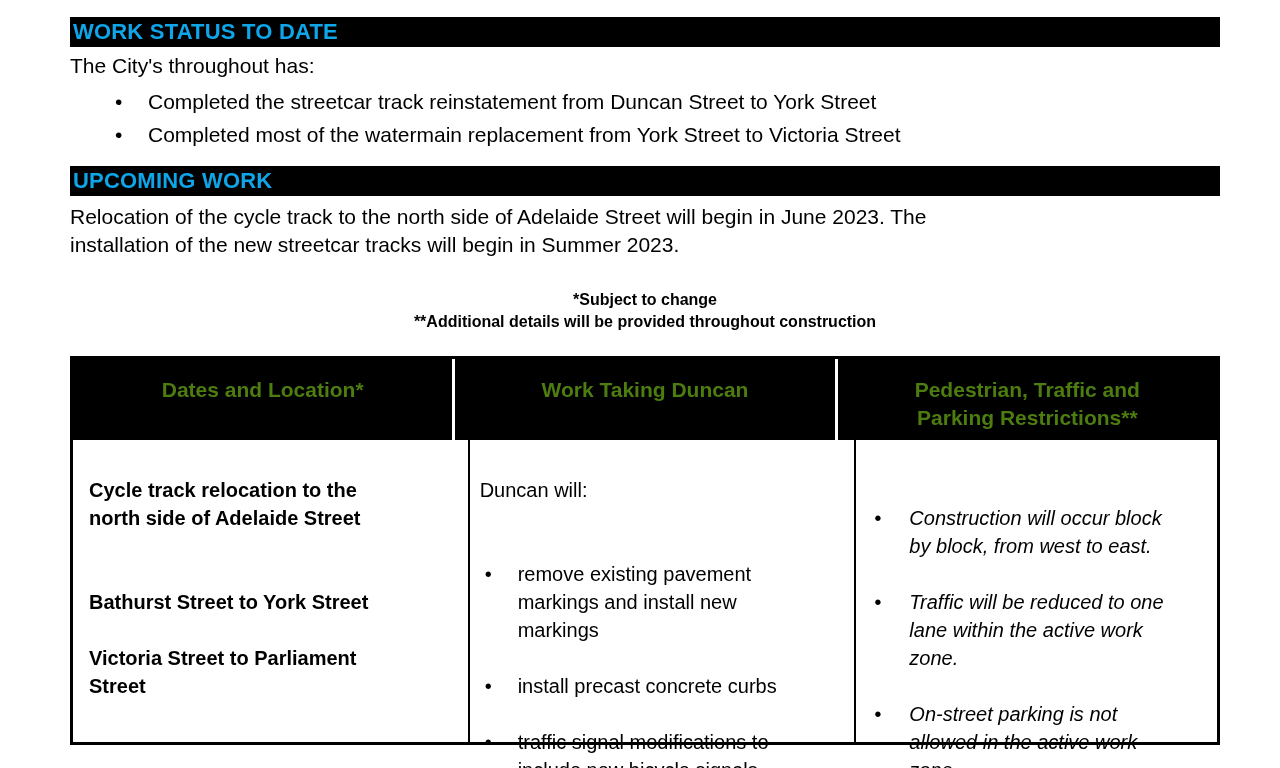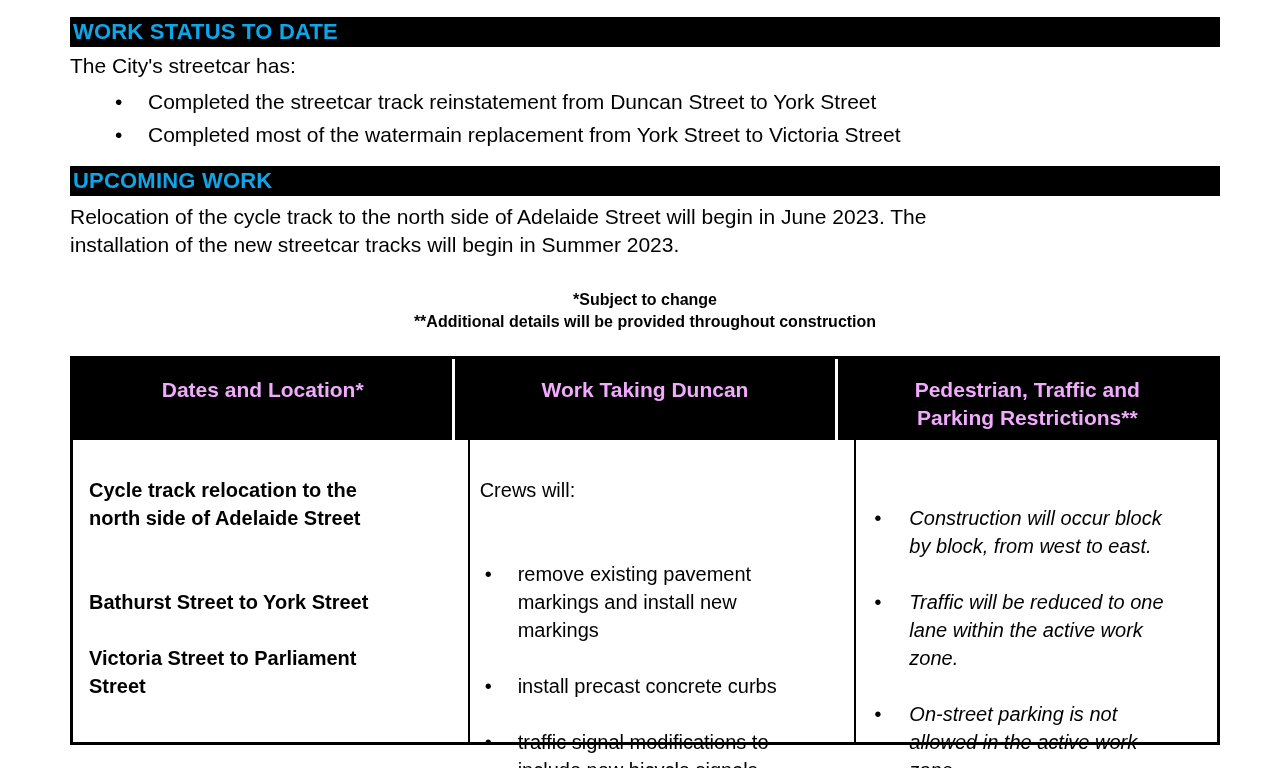--- a/index.html
+++ b/index.html
@@ -58,21 +58,21 @@
   }
   .thead {
     display: flex;
     gap: 3px;
     background: #ffffff;
     height: 81px;
   }
   .th {
     flex: 1 1 0;
     background: #000000;
-    color: #f0abfc;
+    color: #4d7c0f;
     font-weight: 700;
     font-size: 21px;
     line-height: 28px;
     text-align: center;
     padding-top: 17px;
     white-space: pre-line;
   }
   .tbody {
     display: flex;
     height: 302px;
@@ -102,21 +102,21 @@
   .td-restrictions ul.cell-bullets li::before { left: 10px; }
 </style>
 </head>
 <body>
 
 <div class="doc">
 
   <div class="section-bar">
     <span>WORK STATUS TO DATE</span>
   </div>
-  <p class="intro">The City's streetcar has:</p>
+  <p class="intro">The City's throughout has:</p>
   <ul class="top-bullets">
     <li>Completed the streetcar track reinstatement from Duncan Street to York Street</li>
     <li>Completed most of the watermain replacement from York Street to Victoria Street</li>
   </ul>
 
   <div class="section-bar">
     <span>UPCOMING WORK</span>
   </div>
   <p class="para">Relocation of the cycle track to the north side of Adelaide Street will begin in June 2023. The
 installation of the new streetcar tracks will begin in Summer 2023.</p>
@@ -138,21 +138,21 @@
       <div class="td td-dates">
         <div class="bold gap-after">Cycle track relocation to the
 north side of Adelaide Street</div>
         <div class="bold">Bathurst Street to York Street</div>
         <div class="bold">Victoria Street to Parliament
 Street</div>
         
       </div>
 
       <div class="td td-work">
-        <div>Crews will:</div>
+        <div>Duncan will:</div>
         <ul class="cell-bullets">
           <li>remove existing pavement
 markings and install new
 markings</li>
           <li>install precast concrete curbs</li>
           <li>traffic signal modifications to
 include new bicycle signals
 and protected left turn signals
 for motor vehicles</li>
         </ul>

